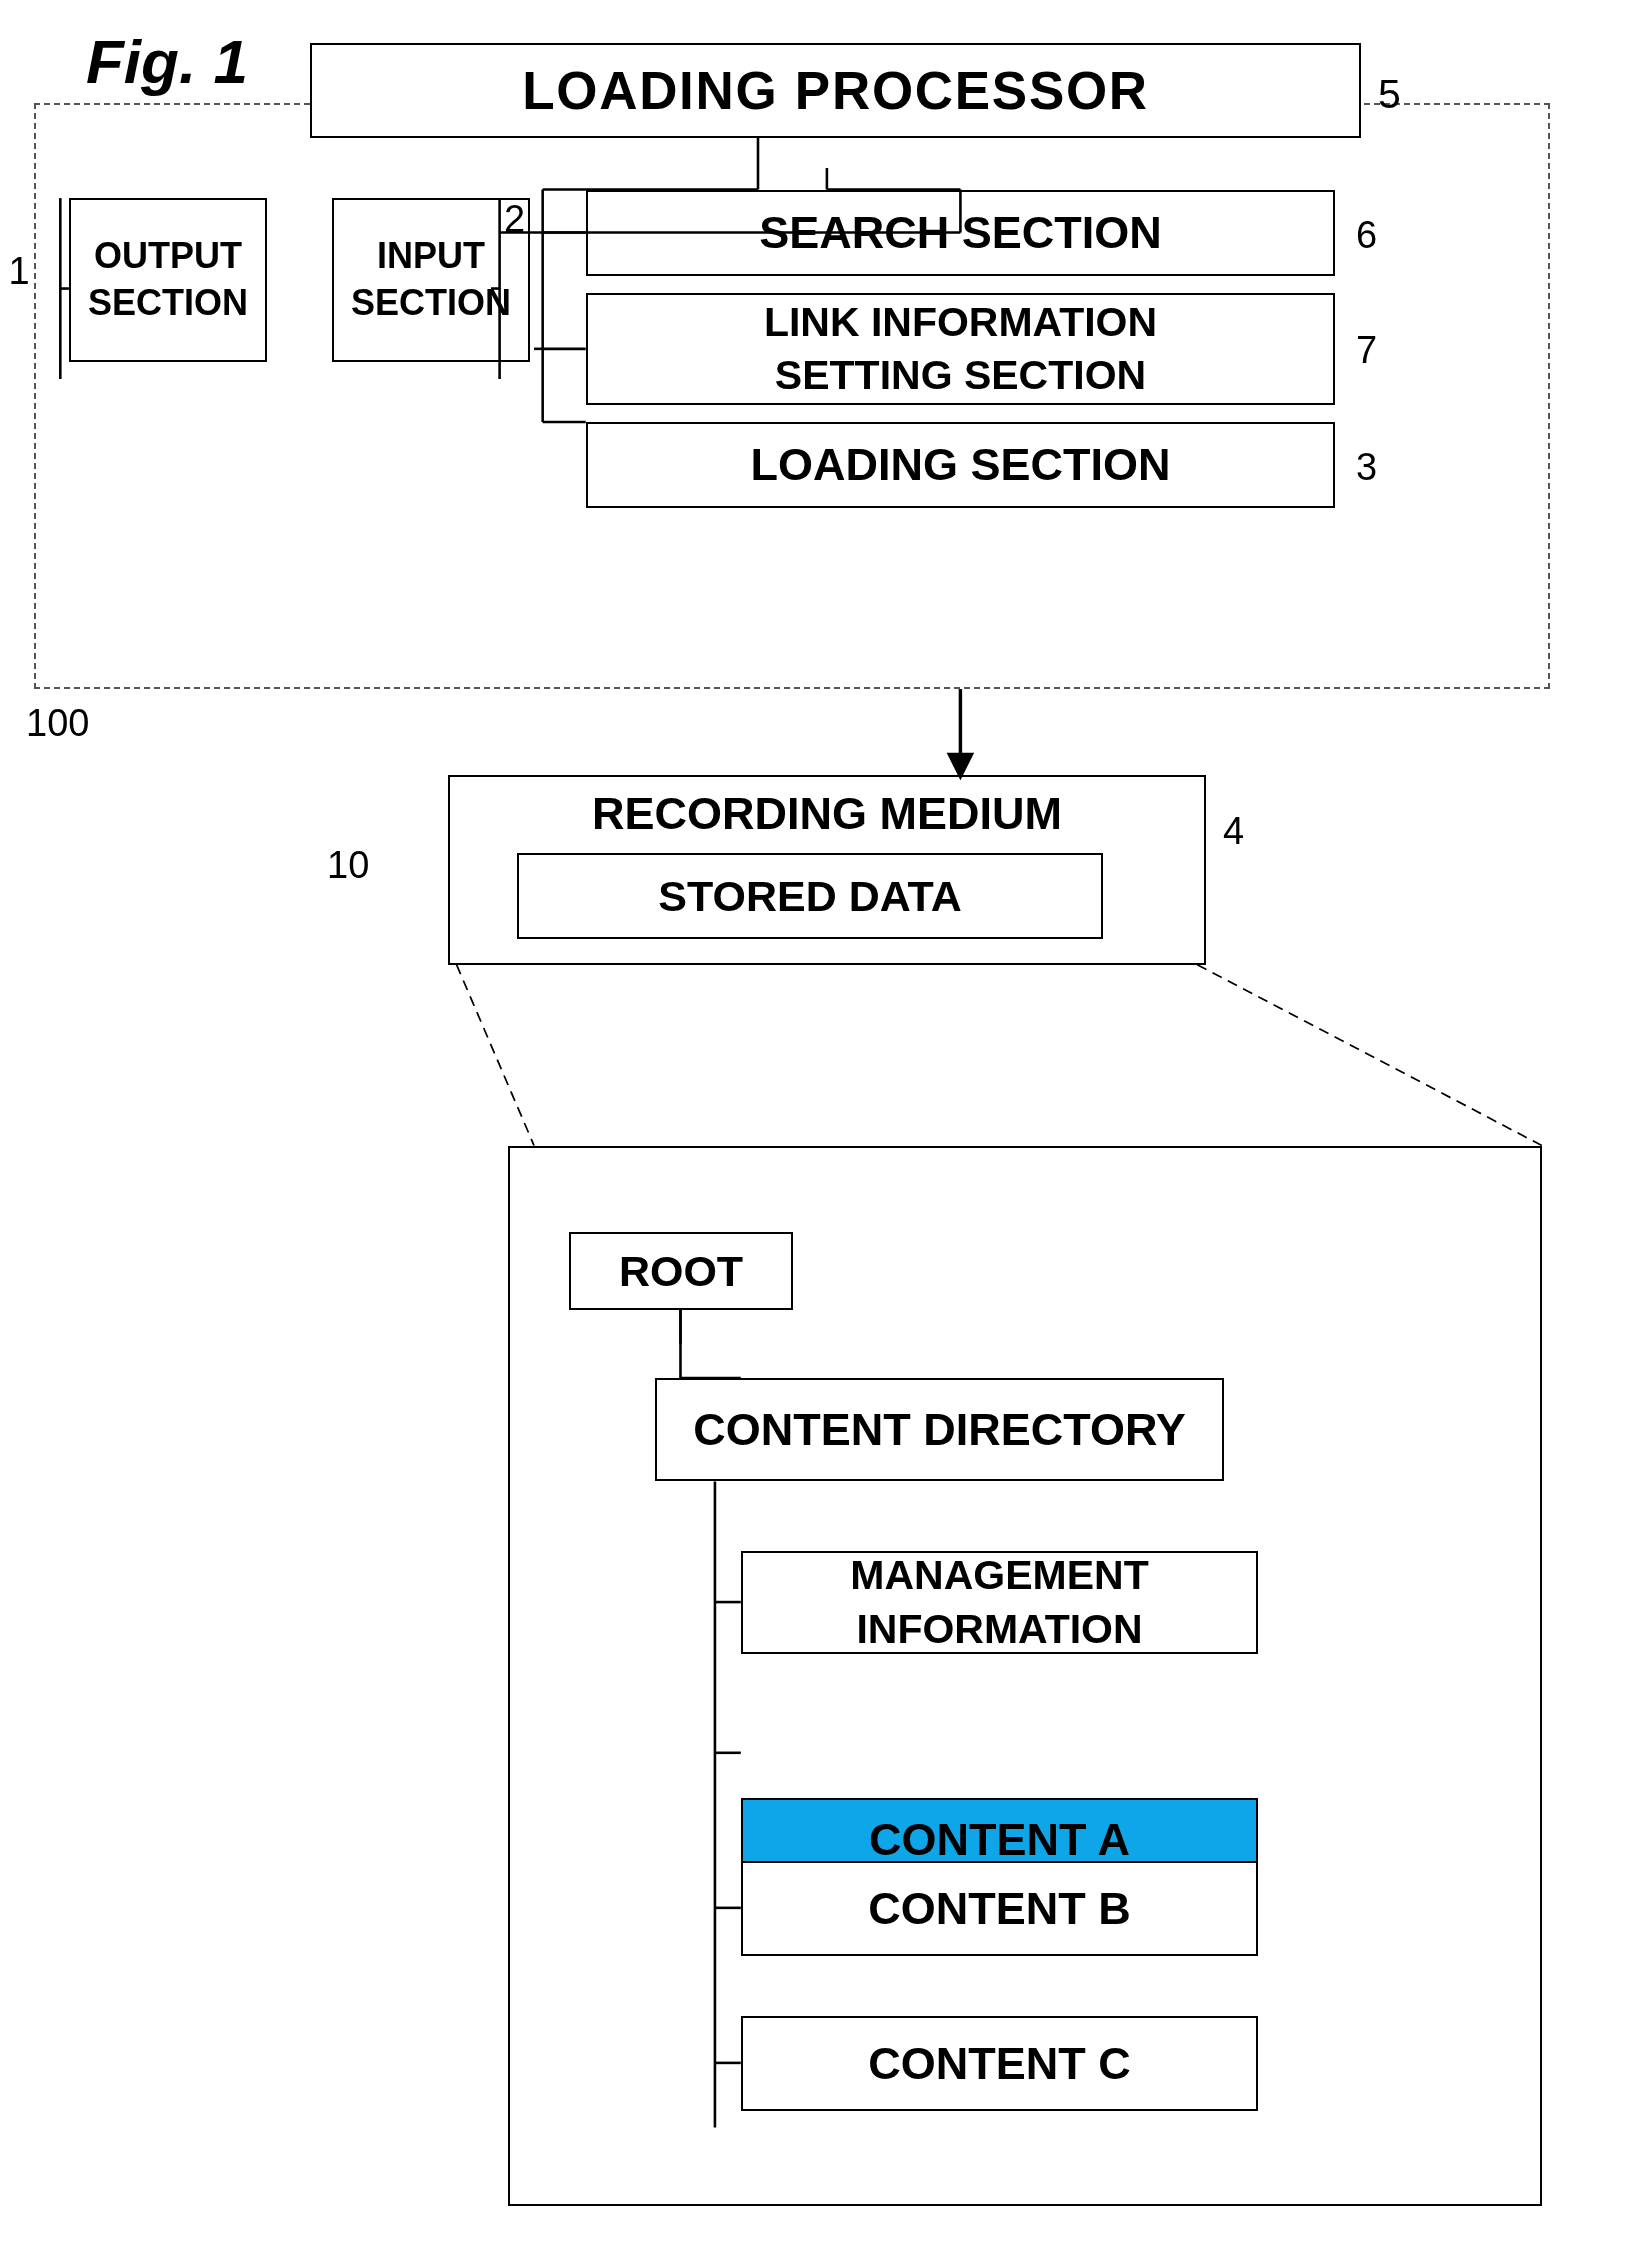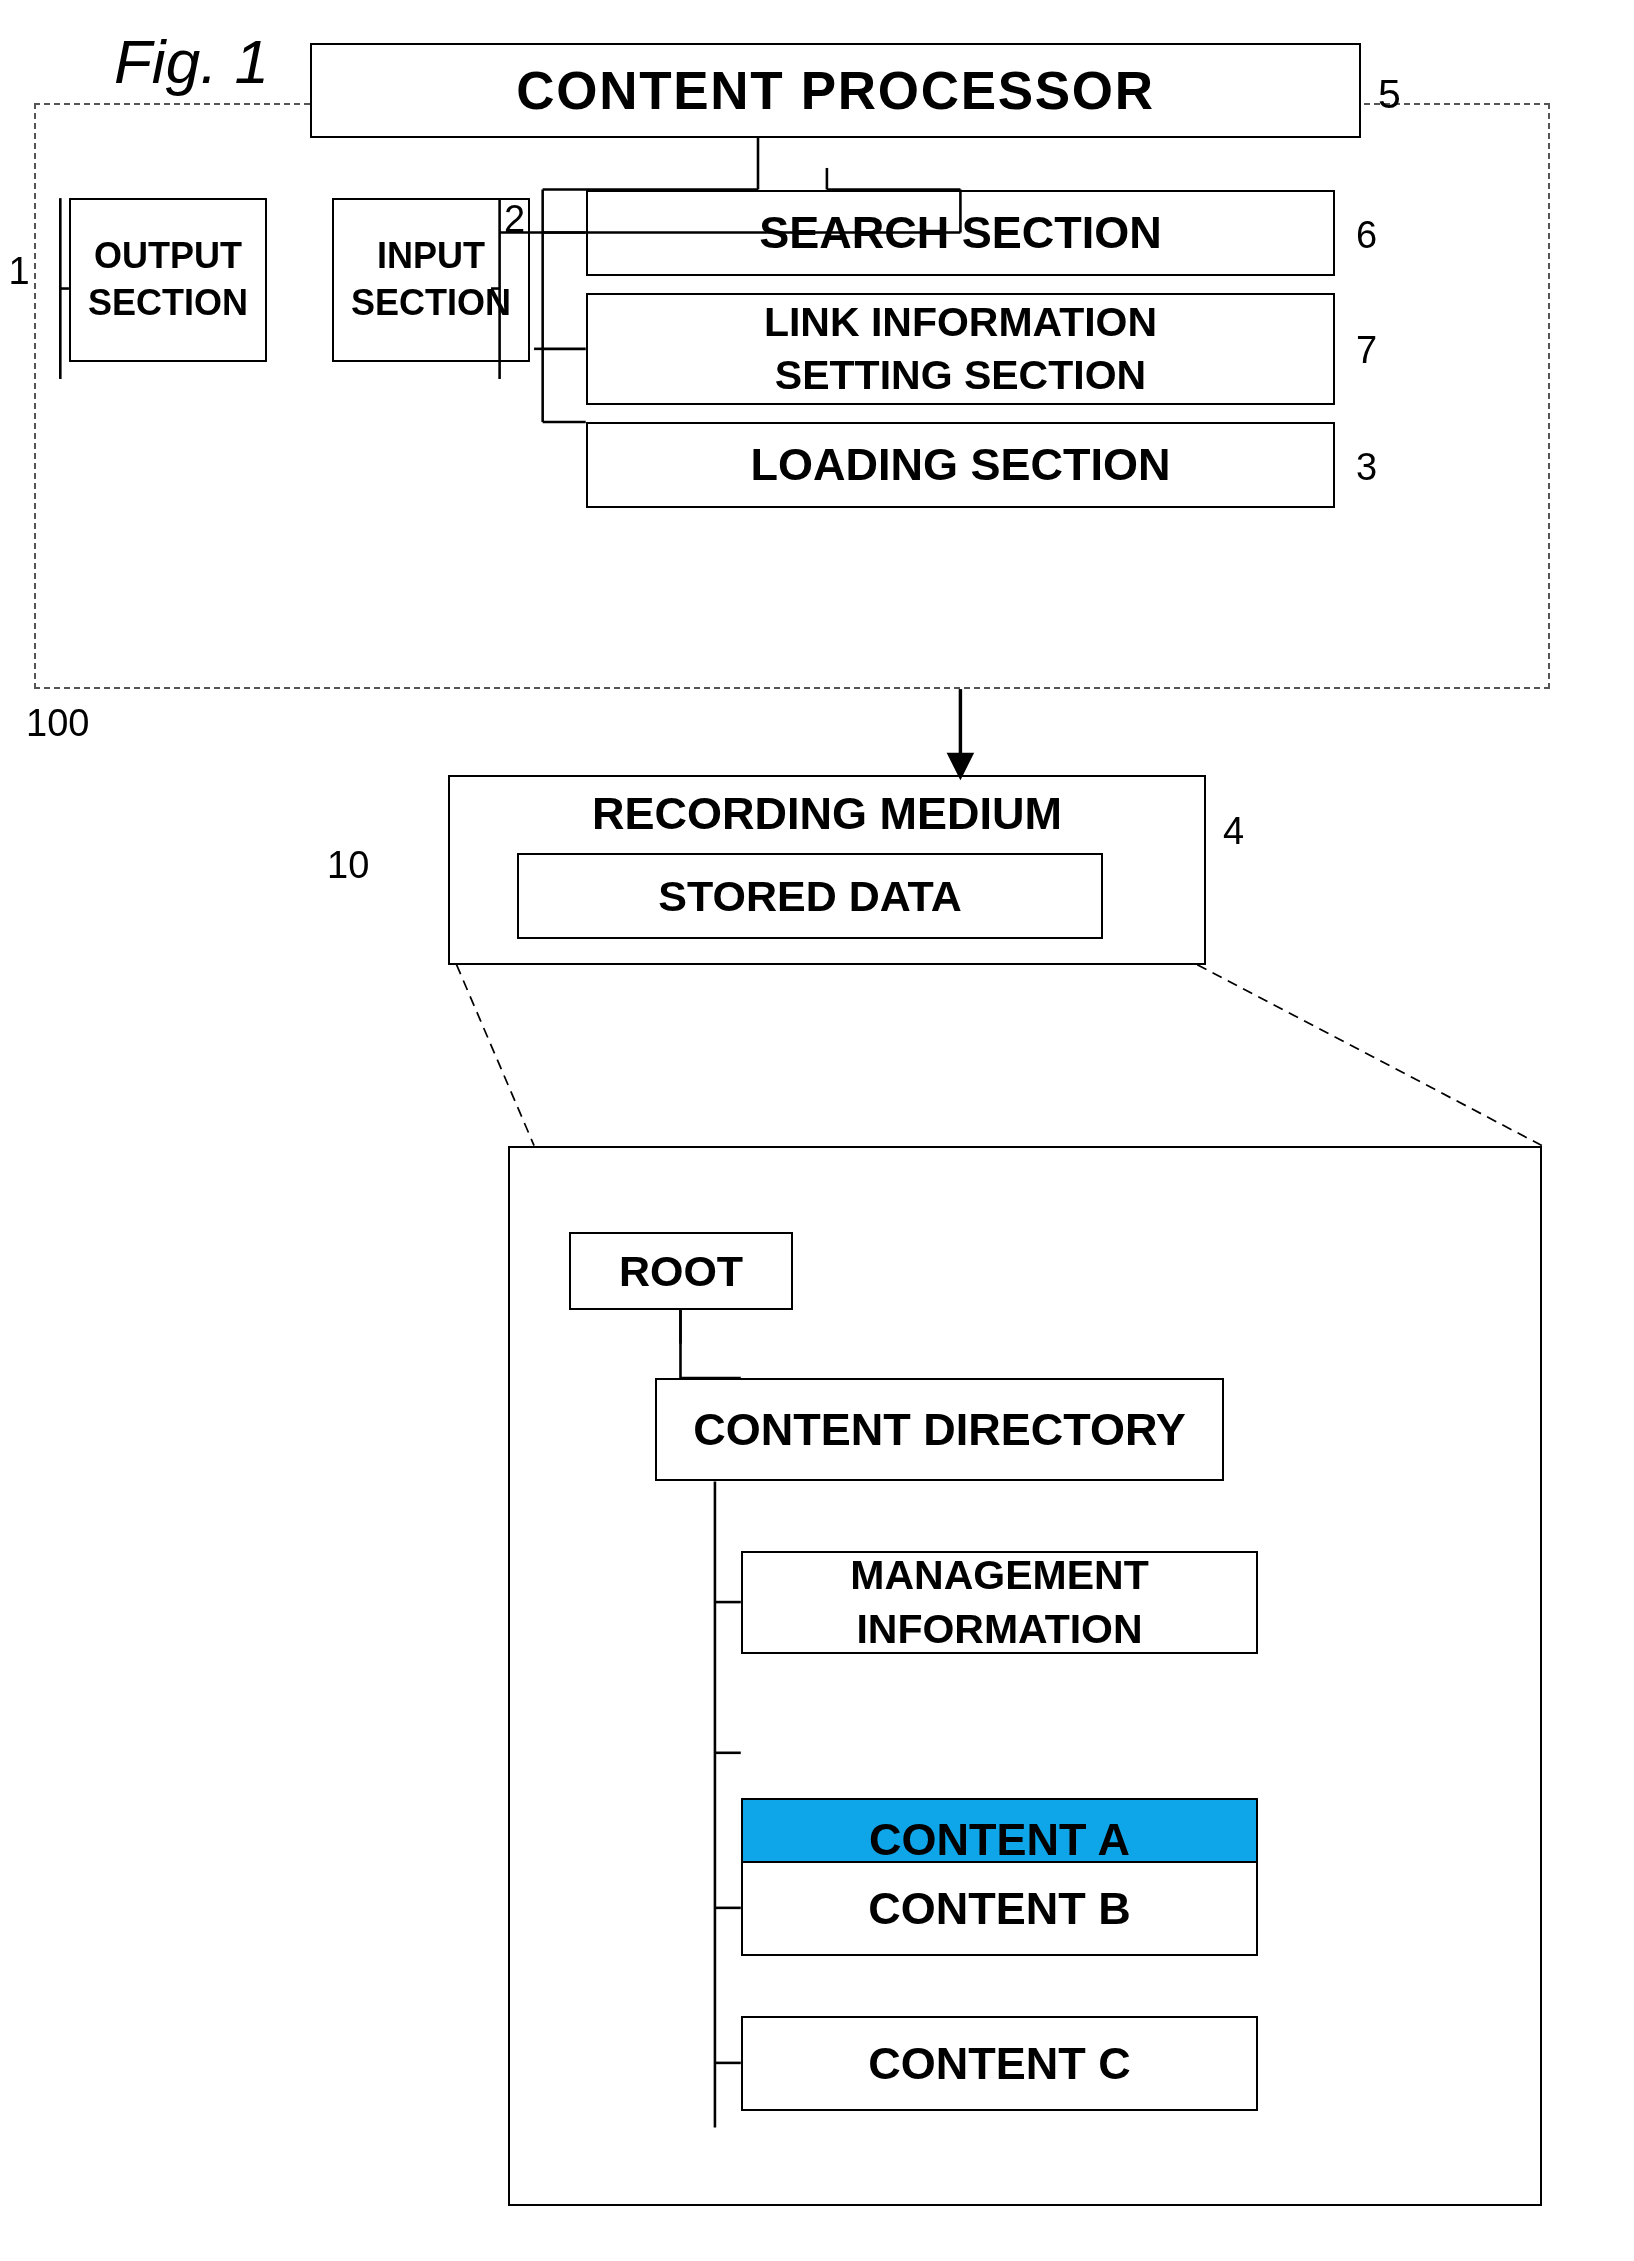--- a/index.html
+++ b/index.html
@@ -11,23 +11,22 @@
       position: relative;
       overflow: hidden;
     }
 
     .fig-label {
       position: absolute;
       top: 26px;
       left: 86px;
       font-size: 62px;
       font-style: italic;
-      font-weight: normal;
+      font-weight: bold;
       color: #000;
-      margin-left: 28px;
     }
 
     
     .outer-dashed-box {
       position: absolute;
       top: 103px;
       left: 34px;
       width: 1516px;
       height: 586px;
       border: 2.6px dashed #555;
@@ -416,21 +415,21 @@
     }
   </style>
 </head>
 <body>
 
 <div class="fig-label">Fig. 1</div>
 
 <div class="outer-dashed-box"></div>
 
 <div class="content-processor-box">
-  <span>CONTENT PROCESSOR</span>
+  <span>LOADING PROCESSOR</span>
 </div>
 <div class="label-5">5</div>
 
 <div class="output-section-box">
   <span>OUTPUT<br>SECTION</span>
 </div>
 
 <div class="input-section-box">
   <span>INPUT<br>SECTION</span>
 </div>

